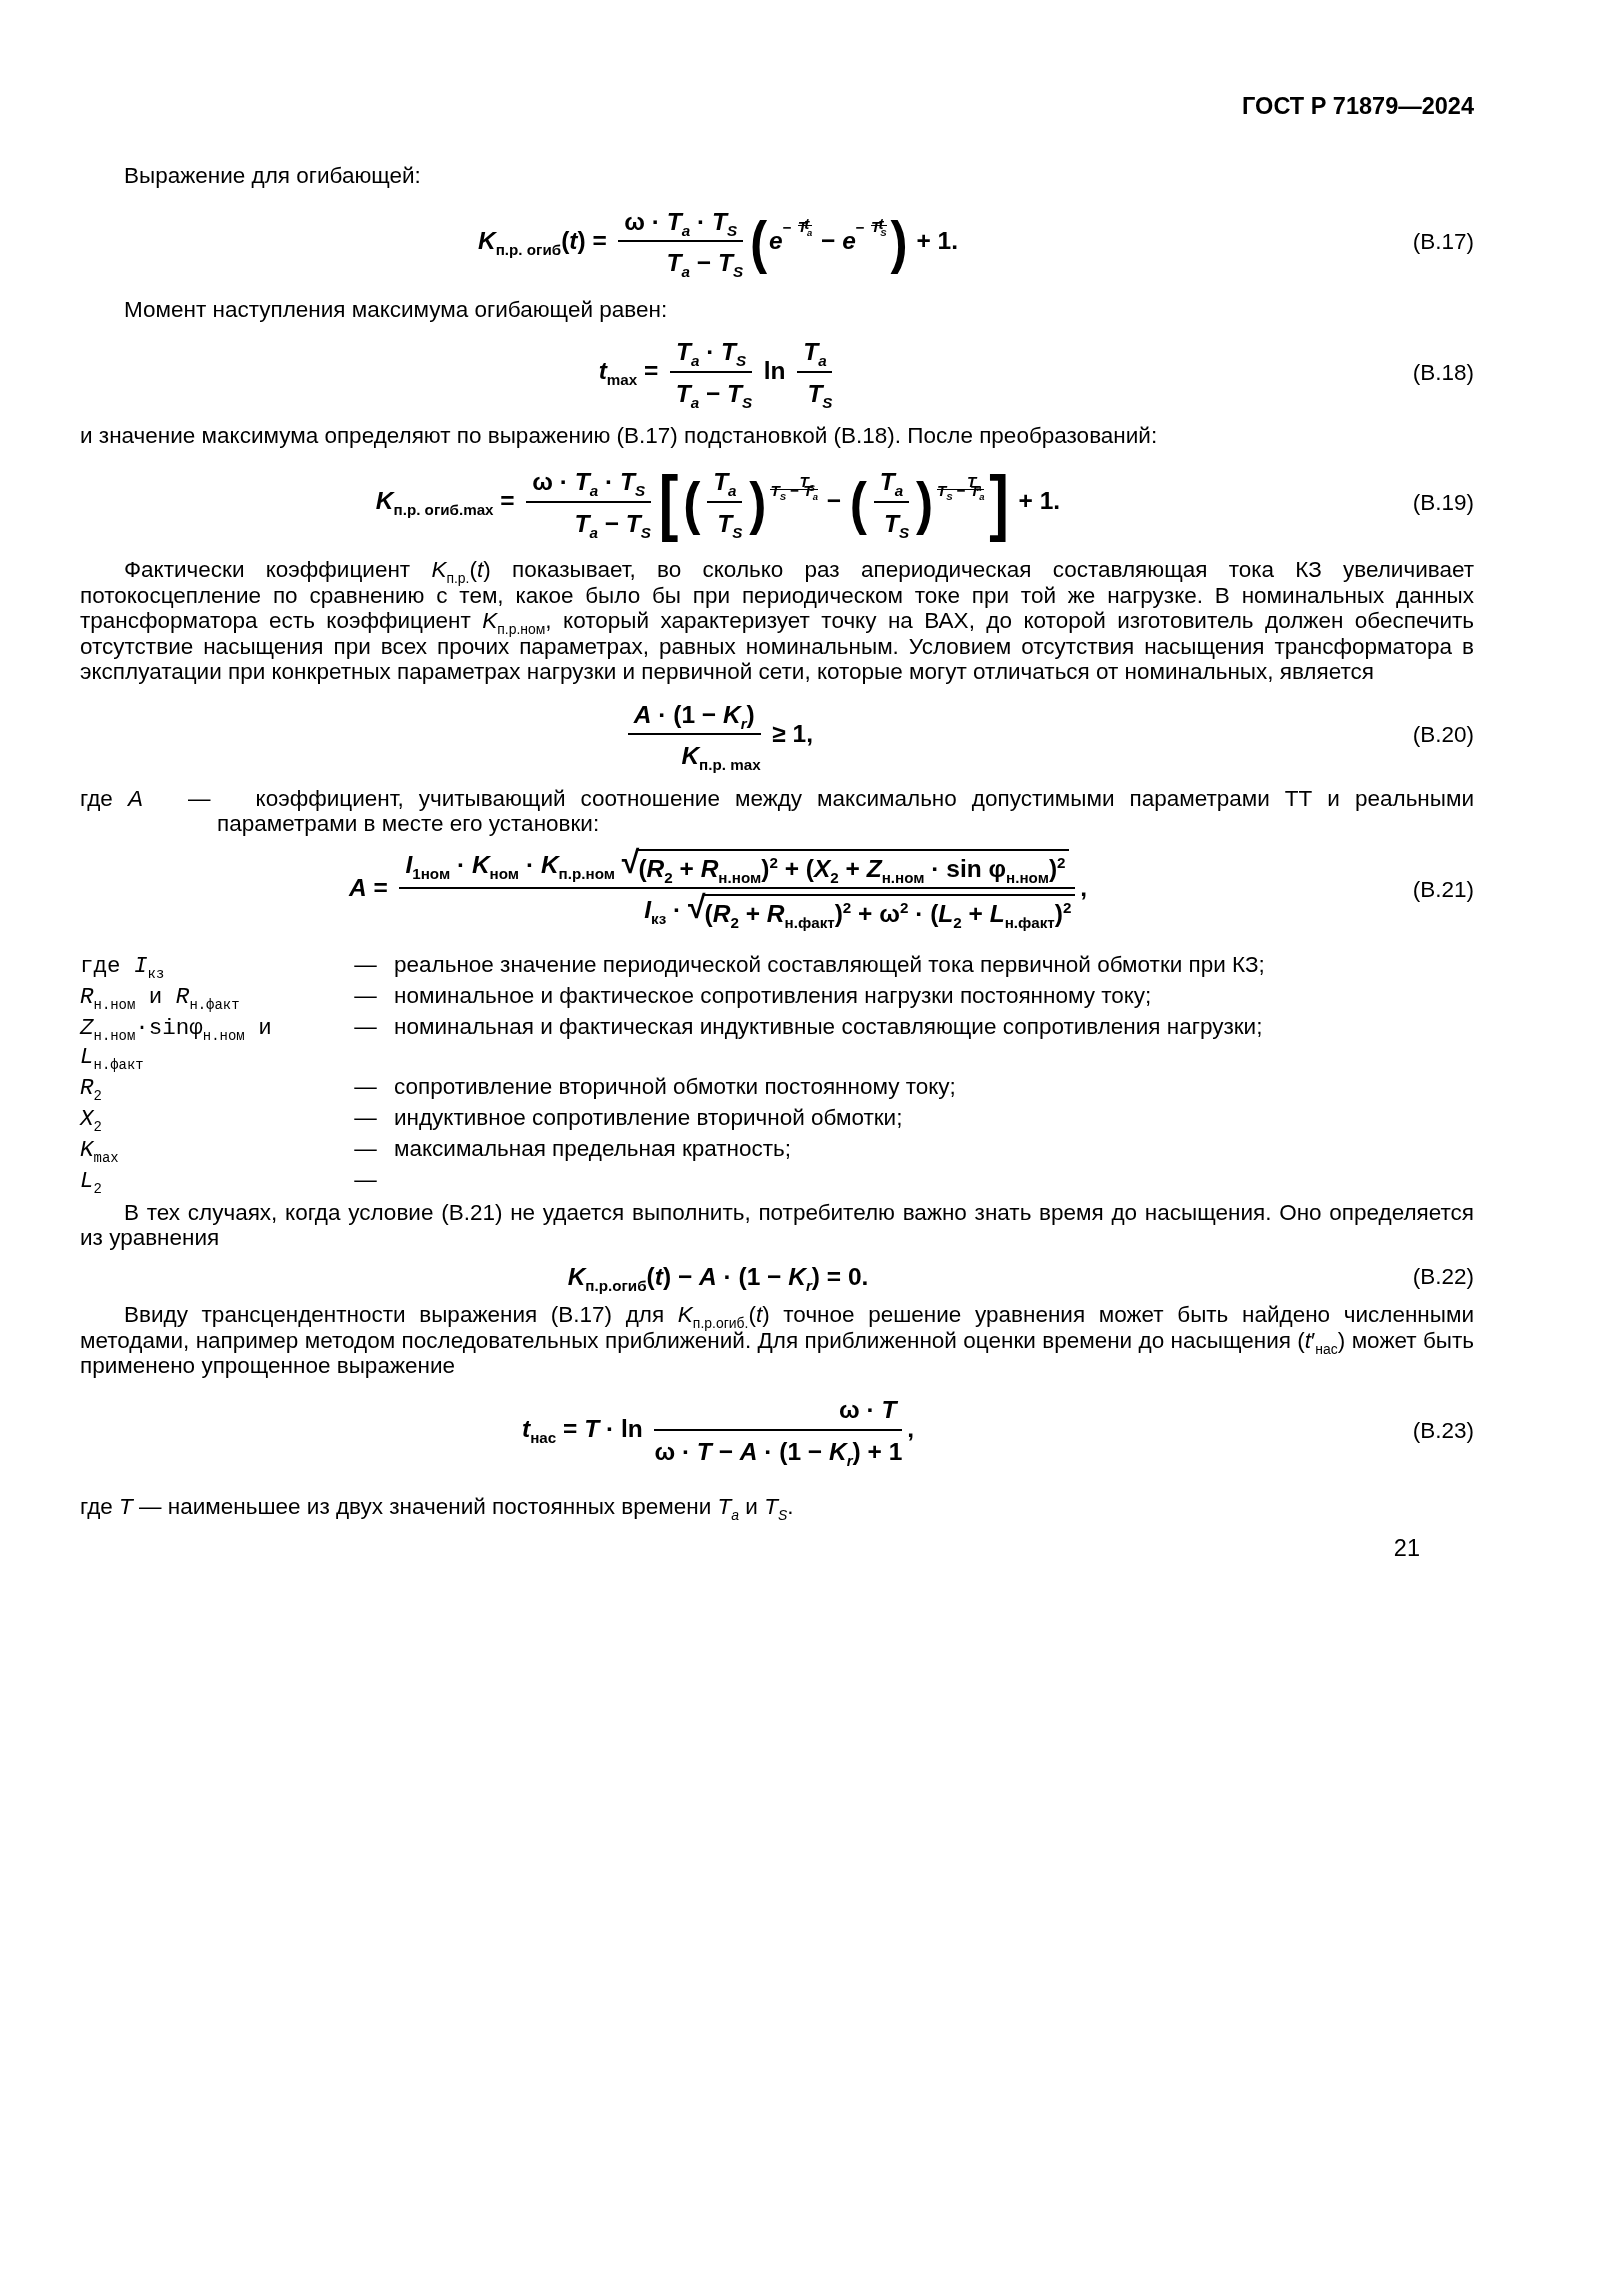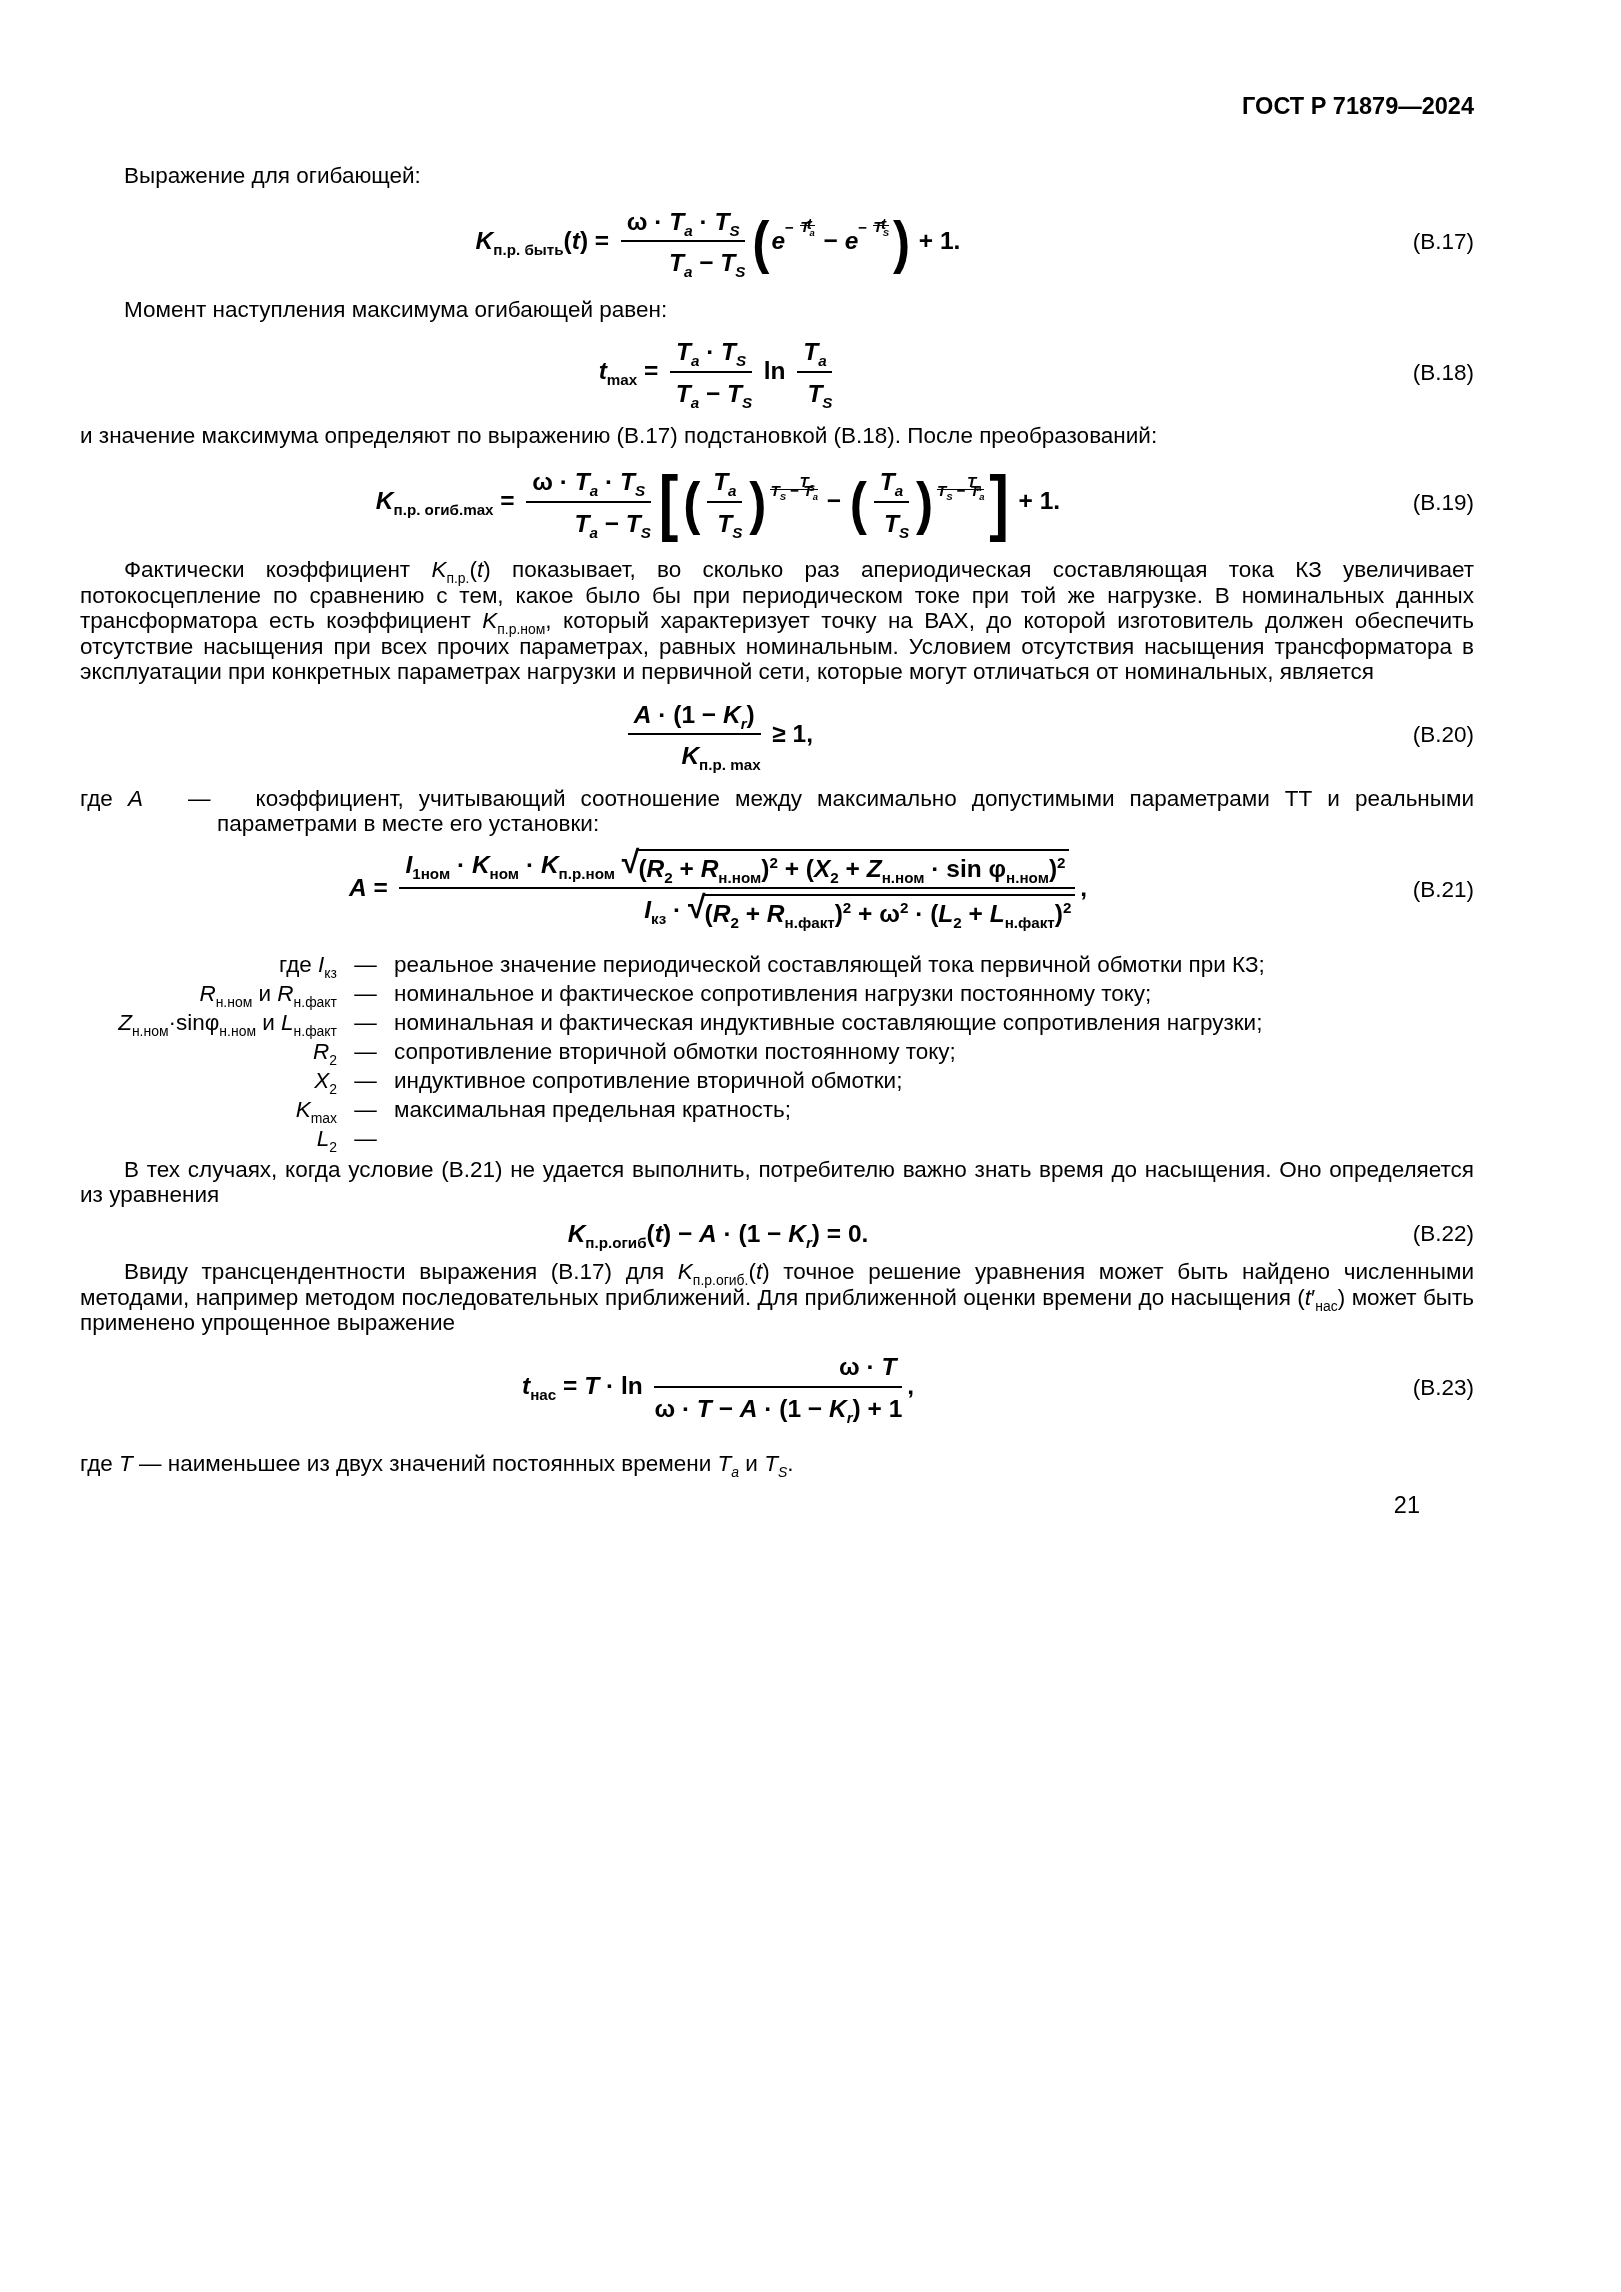--- a/index.html
+++ b/index.html
@@ -41,39 +41,39 @@
   .big2 { display:inline-block; font-size:240%; transform:scaleY(1.22); vertical-align:middle; line-height:0.9; margin:0 2.9px; }
 
   
   .sqrt { display:inline-flex; align-items:flex-start; vertical-align:middle; }
   .sqrt .rad { font-size:1.3em; line-height:1; transform:translateY(-0.06em); margin-right:-2.9px; }
   .sqrt .rdc { border-top:2.5px solid #000; padding:2px 3.9px 0 2px; }
 
   
   .defs { }
   .defrow { display:flex; line-height:29px; align-items:baseline; }
-  .dterm { width:257px; text-align:right; }
+  .dterm { width:257px; text-align:left;font-family:Liberation Mono, monospace; }
   .ddash { width:57px; text-align:center; }
   .ddesc { flex:1; text-align:left; }
 
   .pnum { text-align:right; padding-right:54px; font-size:23.5px; }
 </style>
 </head>
 <body>
 
 <div class="page">
 
   <div class="hdr">
     <span>ГОСТ Р 71879—2024</span>
   </div>
 
   <p class="par ind" style="margin-top:43px">Выражение для огибающей:</p>
 
   <div class="feq" style="margin:17.6px 0">
-    <div class="fbody"><i>K</i><sub>п.р. быть</sub>(<i>t</i>) = <span class="fr">
+    <div class="fbody"><i>K</i><sub>п.р. огиб</sub>(<i>t</i>) = <span class="fr">
           <span class="nu">ω · <i>T<sub>a</sub></i> · <i>T<sub>S</sub></i></span>
           <span class="de"><i>T<sub>a</sub></i> − <i>T<sub>S</sub></i></span>
         </span><span class="big">(</span><i>e</i><sup class="ex">− <span class="fr">
             <span class="nu"><i>t</i></span>
             <span class="de"><i>T<sub>a</sub></i></span>
           </span></sup> − <i>e</i><sup class="ex">− <span class="fr">
             <span class="nu"><i>t</i></span>
             <span class="de"><i>T<sub>S</sub></i></span>
           </span></sup><span class="big">)</span> + 1.</div>
     <div class="flabel">(В.17)</div>

